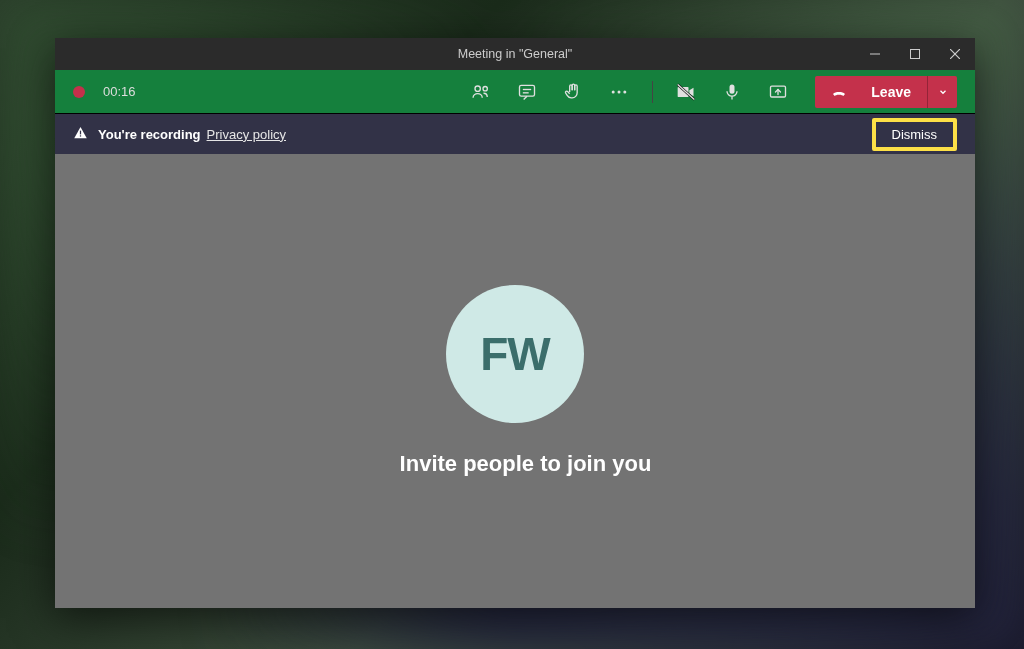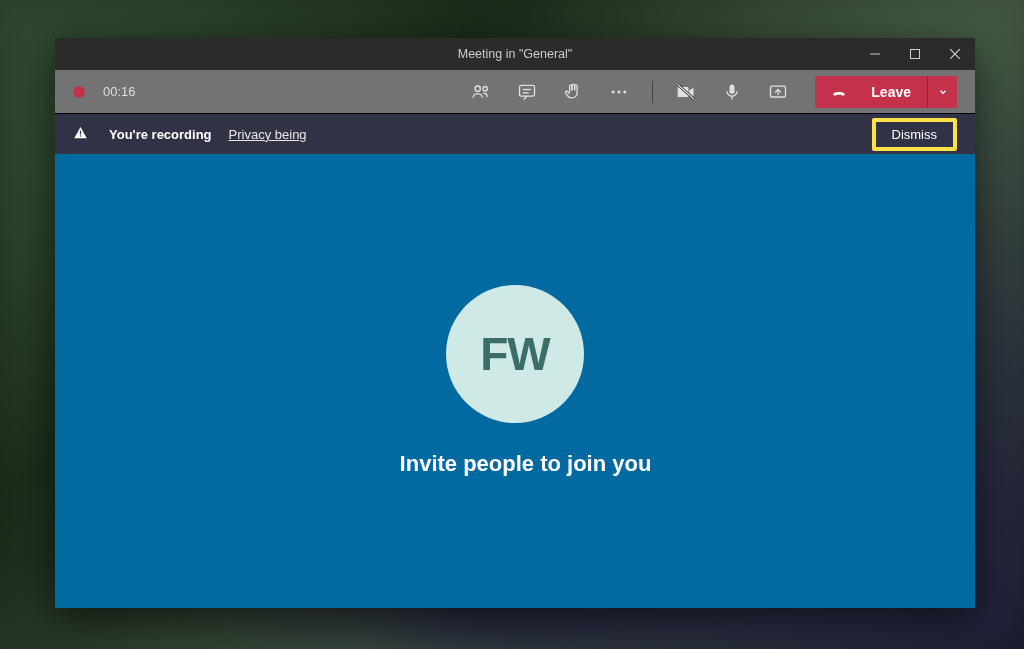--- a/index.html
+++ b/index.html
@@ -56,21 +56,21 @@
       height: 32px;
       display: flex;
       align-items: center;
       justify-content: center;
       color: #ccc;
     }
     .win-btn svg { display: block; }
     
     .meeting-bar {
       height: 44px;
-      background: #737373;
+      background: #15803d;
       display: flex;
       align-items: center;
       padding: 0 18px;
       gap: 12px;
       border-bottom: 1px solid #000;
     }
     .rec-dot {
       width: 12px;
       height: 12px;
       border-radius: 50%;
@@ -125,38 +125,38 @@
     }
     
     .rec-banner {
       background: #323247;
       color: #e6e6e6;
       display: flex;
       align-items: center;
       padding: 16px 18px;
       height: 40px;
       font-size: 13px;
-      gap: 17px;
+      gap: 6px;
     }
     .rec-banner .warn-icon { margin-right: 4px; color: #fff; }
     .rec-banner .bold { font-weight: 700; color: #fff; }
     .rec-banner .policy { text-decoration: underline; cursor: pointer; }
     .rec-banner .spacer { flex: 1; }
     .dismiss-btn {
       border: 4px solid #fde047;
       color: #fff;
       font-size: 13px;
       padding: 5px 16px;
       border-radius: 2px;
       background: transparent;
     }
     
     .content {
       flex: 1;
-      background: #0369a1;
+      background: #737373;
       display: flex;
       flex-direction: column;
       align-items: center;
       justify-content: center;
       gap: 28px;
     }
     .avatar {
       width: 138px;
       height: 138px;
       border-radius: 50%;
@@ -278,21 +278,21 @@
   <div class="rec-banner">
     <span class="warn-icon">
       <svg width="15" height="15" viewBox="0 0 24 24" fill="currentColor">
           <path d="M12 2L1 21h22L12 2zm0 6l7 12H5l7-12z" fill="none"></path>
           <path d="M12 3L2 21h20L12 3z"></path>
           <rect x="11" y="9" width="2" height="6" fill="#323247"></rect>
           <rect x="11" y="16.5" width="2" height="2" fill="#323247"></rect>
         </svg>
     </span>
     <span class="bold">You're recording</span>
-    <span class="policy">Privacy being</span>
+    <span class="policy">Privacy policy</span>
     <div class="spacer"></div>
     <div class="dismiss-btn">Dismiss</div>
   </div>
 
   <div class="content">
     <div class="avatar">FW</div>
     <div class="invite-text">Invite people to join you</div>
   </div>
 </div>
 

